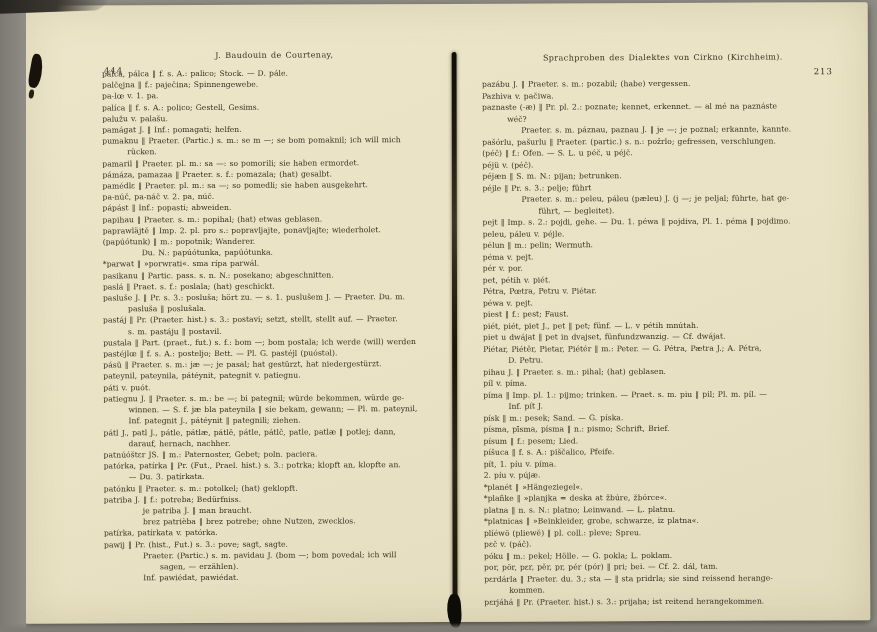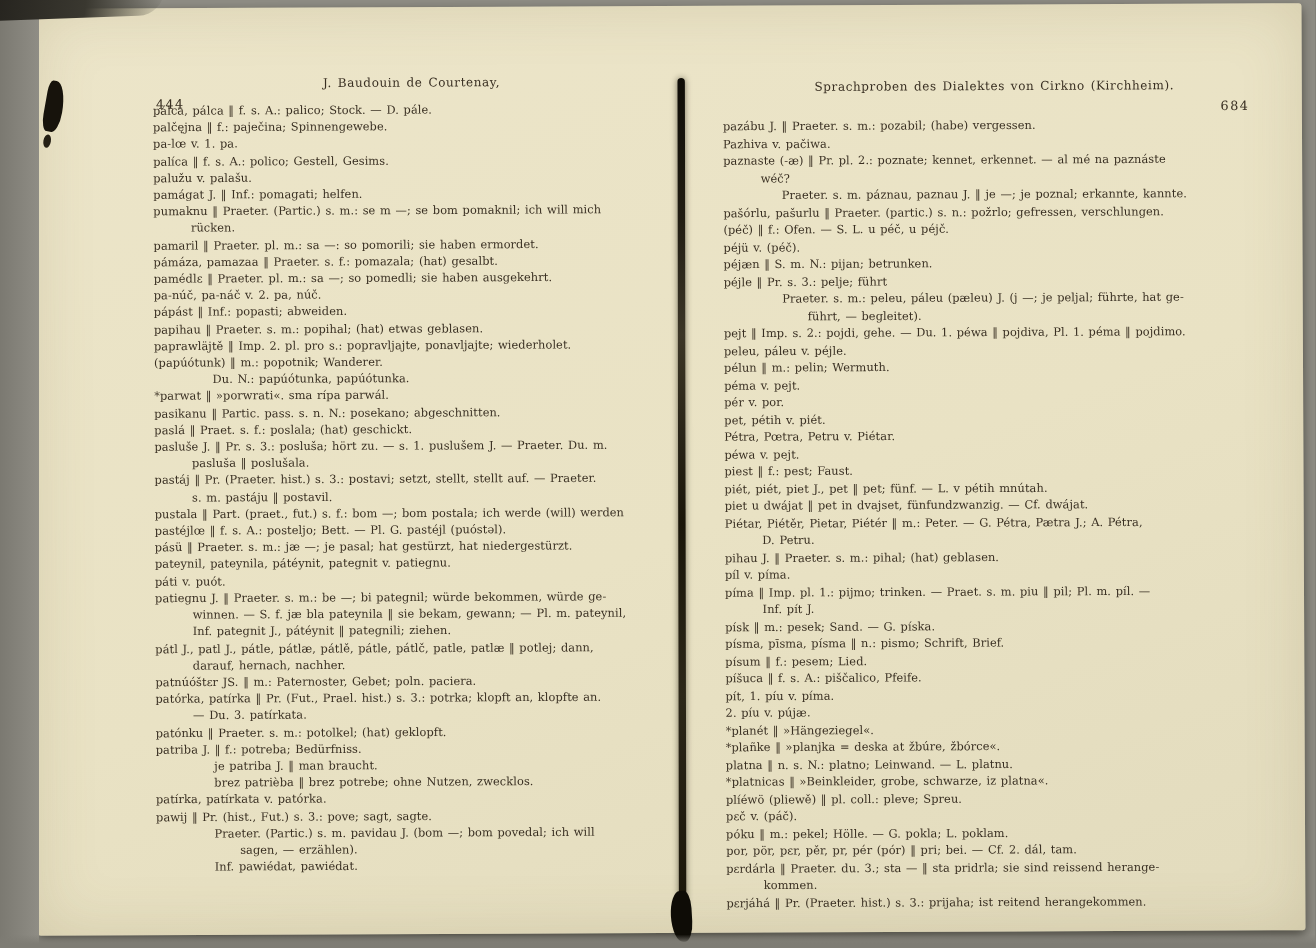--- a/index.html
+++ b/index.html
@@ -174,21 +174,21 @@
         <div class="line ind2">brez patrièba ‖ brez potrebe; ohne Nutzen, zwecklos.</div>
         <div class="line ind0">patírka, patírkata v. patórka.</div>
         <div class="line ind0">pawij ‖ Pr. (hist., Fut.) s. 3.: pove; sagt, sagte.</div>
         <div class="line ind2">Praeter. (Partic.) s. m. pavidau J. (bom —; bom povedal; ich will</div>
         <div class="line ind3">sagen, — erzählen).</div>
         <div class="line ind2">Inf. pawiédat, pawiédat.</div>
       </div>
 
     <div class="header header-right">
       <span class="runtitle">Sprachproben des Dialektes von Cirkno (Kirchheim).</span>
-      <span class="pagenum">684</span>
+      <span class="pagenum">213</span>
     </div>
     <div class="body right-body">
         <div class="line ind0">pazábu J. ‖ Praeter. s. m.: pozabil; (habe) vergessen.</div>
         <div class="line ind0">Pazhiva v. pačiwa.</div>
         <div class="line ind0">paznaste (-æ) ‖ Pr. pl. 2.: poznate; kennet, erkennet. — al mé na paznáste</div>
         <div class="line ind1">wéč?</div>
         <div class="line ind2">Praeter. s. m. páznau, paznau J. ‖ je —; je poznal; erkannte, kannte.</div>
         <div class="line ind0">pašórlu, pašurlu ‖ Praeter. (partic.) s. n.: požrlo; gefressen, verschlungen.</div>
         <div class="line ind0">(péč) ‖ f.: Ofen. — S. L. u péč, u péjč.</div>
         <div class="line ind0">péjü v. (péč).</div>

